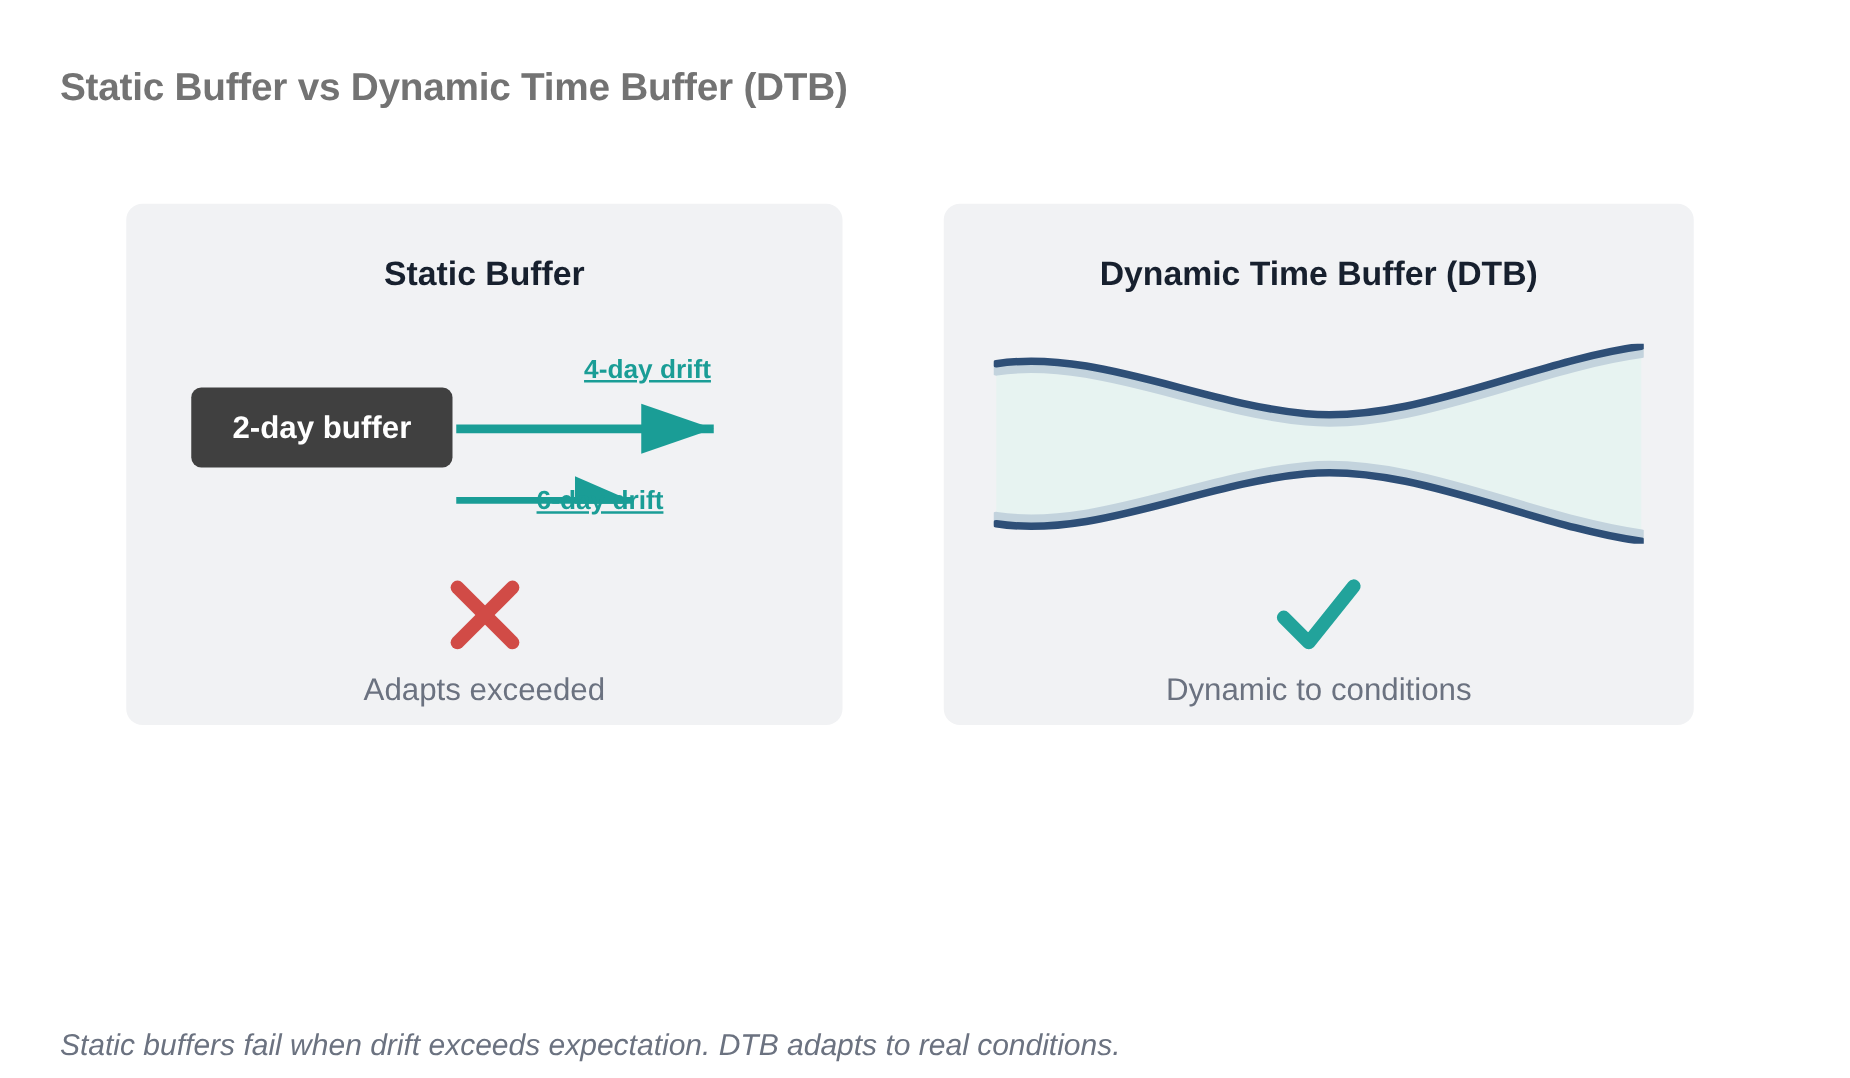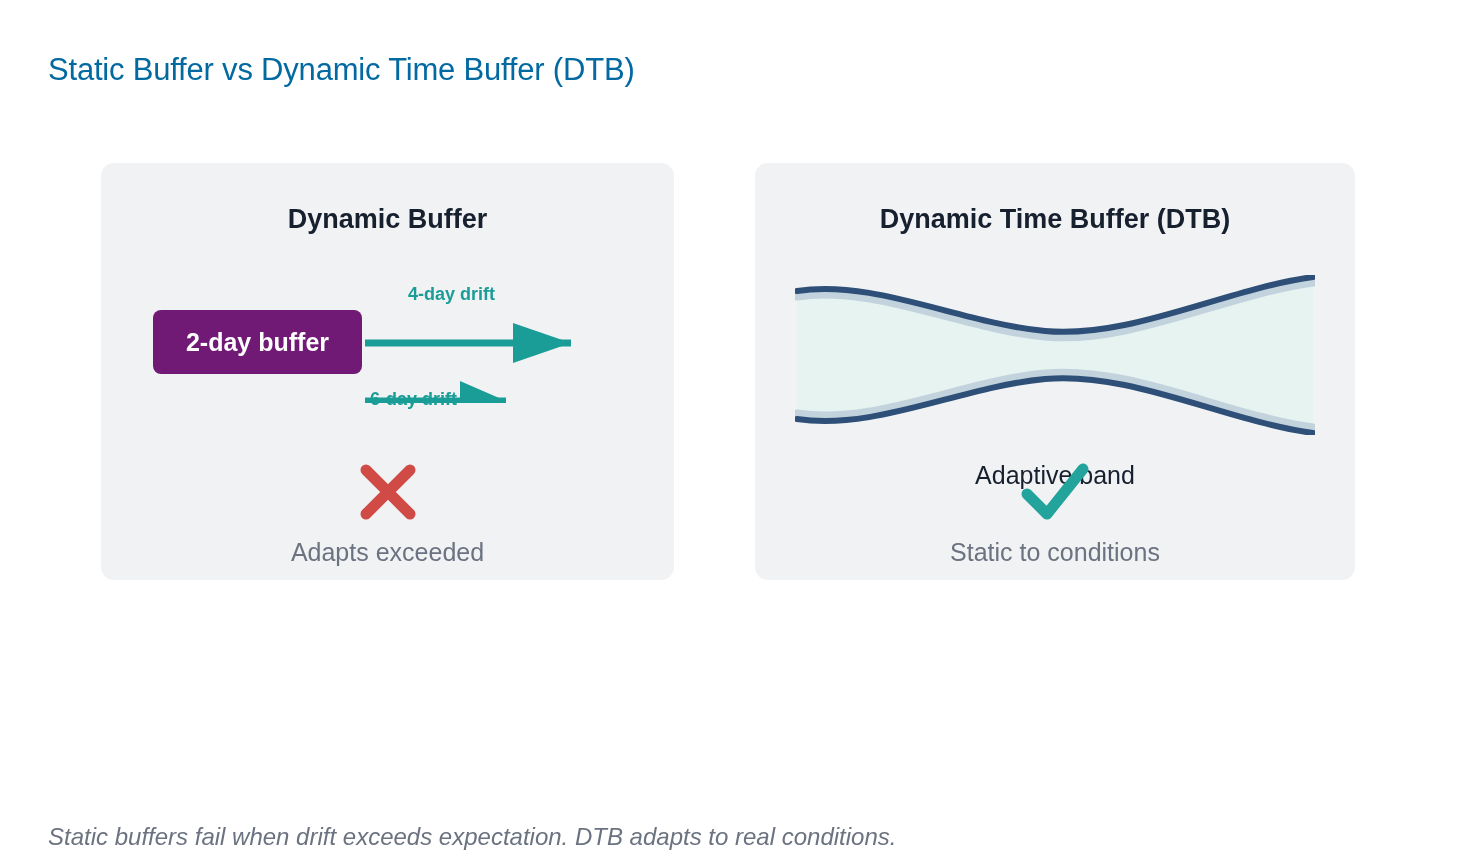--- a/index.html
+++ b/index.html
@@ -14,22 +14,22 @@
     font-family: "Liberation Sans", sans-serif;
     overflow: hidden;
   }
 
   
   #page-title {
     position: absolute;
     left: 48px;
     top: 52px;
     font-size: 31px;
-    font-weight: normal;
-    color: #0369a1;
+    font-weight: bold;
+    color: #737373;
     letter-spacing: -0.2px;
     white-space: nowrap;
   }
 
   
   .card {
     position: absolute;
     top: 163px;
     height: 417px;
     background: #f1f2f4;
@@ -50,21 +50,21 @@
     white-space: nowrap;
   }
 
   
   #buffer-box {
     position: absolute;
     left: 52px;
     top: 147px;
     width: 209px;
     height: 64px;
-    background: #701a75;
+    background: #404040;
     border-radius: 8px;
     display: flex;
     align-items: center;
     justify-content: center;
   }
   #buffer-box-label {
     color: #ffffff;
     font-size: 25px;
     font-weight: bold;
     white-space: nowrap;
@@ -73,24 +73,26 @@
   .drift-svg {
     position: absolute;
     left: 262px;
     top: 120px;
     width: 320px;
     height: 120px;
   }
 
   .drift-label {
     position: absolute;
-    font-size: 18px;
+    font-size: 21px;
     font-weight: bold;
     color: #1a9d96;
     white-space: nowrap;
+    text-align: center;
+    text-decoration: underline;
   }
   #drift-label-4 { left: 307px; top: 121px; width: 220px; }
   #drift-label-2 { left: 269px; top: 226px; width: 220px; }
 
   
   .status-icon {
     position: absolute;
     top: 298px;
     left: 0;
     width: 100%;
@@ -139,21 +141,21 @@
     margin-top: 44px;
   }
 </style>
 </head>
 <body>
 
 <div id="page-title">Static Buffer vs Dynamic Time Buffer (DTB)</div>
 
 <div class="card" id="card-static">
 
-  <div class="card-title">Dynamic Buffer</div>
+  <div class="card-title">Static Buffer</div>
 
   <div id="buffer-box">
     <span id="buffer-box-label">2-day buffer</span>
   </div>
 
   <svg class="drift-svg" viewBox="0 0 320 120">
 
     <g>
       <line x1="2" y1="60" x2="208" y2="60" stroke="#1a9d96" stroke-width="7"></line>
       <polygon points="150,40 208,60 150,80" fill="#1a9d96"></polygon>
@@ -194,25 +196,24 @@
                C 165,108 80,152 2,140 Z" fill="#e7f3f1"></path>
 
       <path d="M2,20 C 80,8 165,52 250,60 C 335,68 430,18 518,6" fill="none" stroke="#c3d3dd" stroke-width="11" stroke-linecap="round"></path>
 
       <path d="M2,140 C 80,152 165,108 250,100 C 335,92 430,142 518,154" fill="none" stroke="#c3d3dd" stroke-width="11" stroke-linecap="round"></path>
 
       <path d="M2,16 C 80,4 165,48 250,56 C 335,64 430,14 518,2" fill="none" stroke="#2e4f77" stroke-width="6" stroke-linecap="round"></path>
 
       <path d="M2,144 C 80,156 165,112 250,104 C 335,96 430,146 518,158" fill="none" stroke="#2e4f77" stroke-width="6" stroke-linecap="round"></path>
     </svg>
-    <div id="band-label">Adaptive band</div>
   </div>
 
   <div class="status-icon">
     <svg width="72" height="62" viewBox="0 0 72 62">
       <path d="M8,33 L28,53 L64,8" fill="none" stroke="#22a39b" stroke-width="11" stroke-linecap="round" stroke-linejoin="round"></path>
     </svg>
   </div>
 
-  <div class="status-caption">Static to conditions</div>
+  <div class="status-caption">Dynamic to conditions</div>
 </div>
 
 <div id="footer-note">Static buffers fail when drift exceeds expectation. DTB adapts to real conditions.</div>
 
 </body></html>

